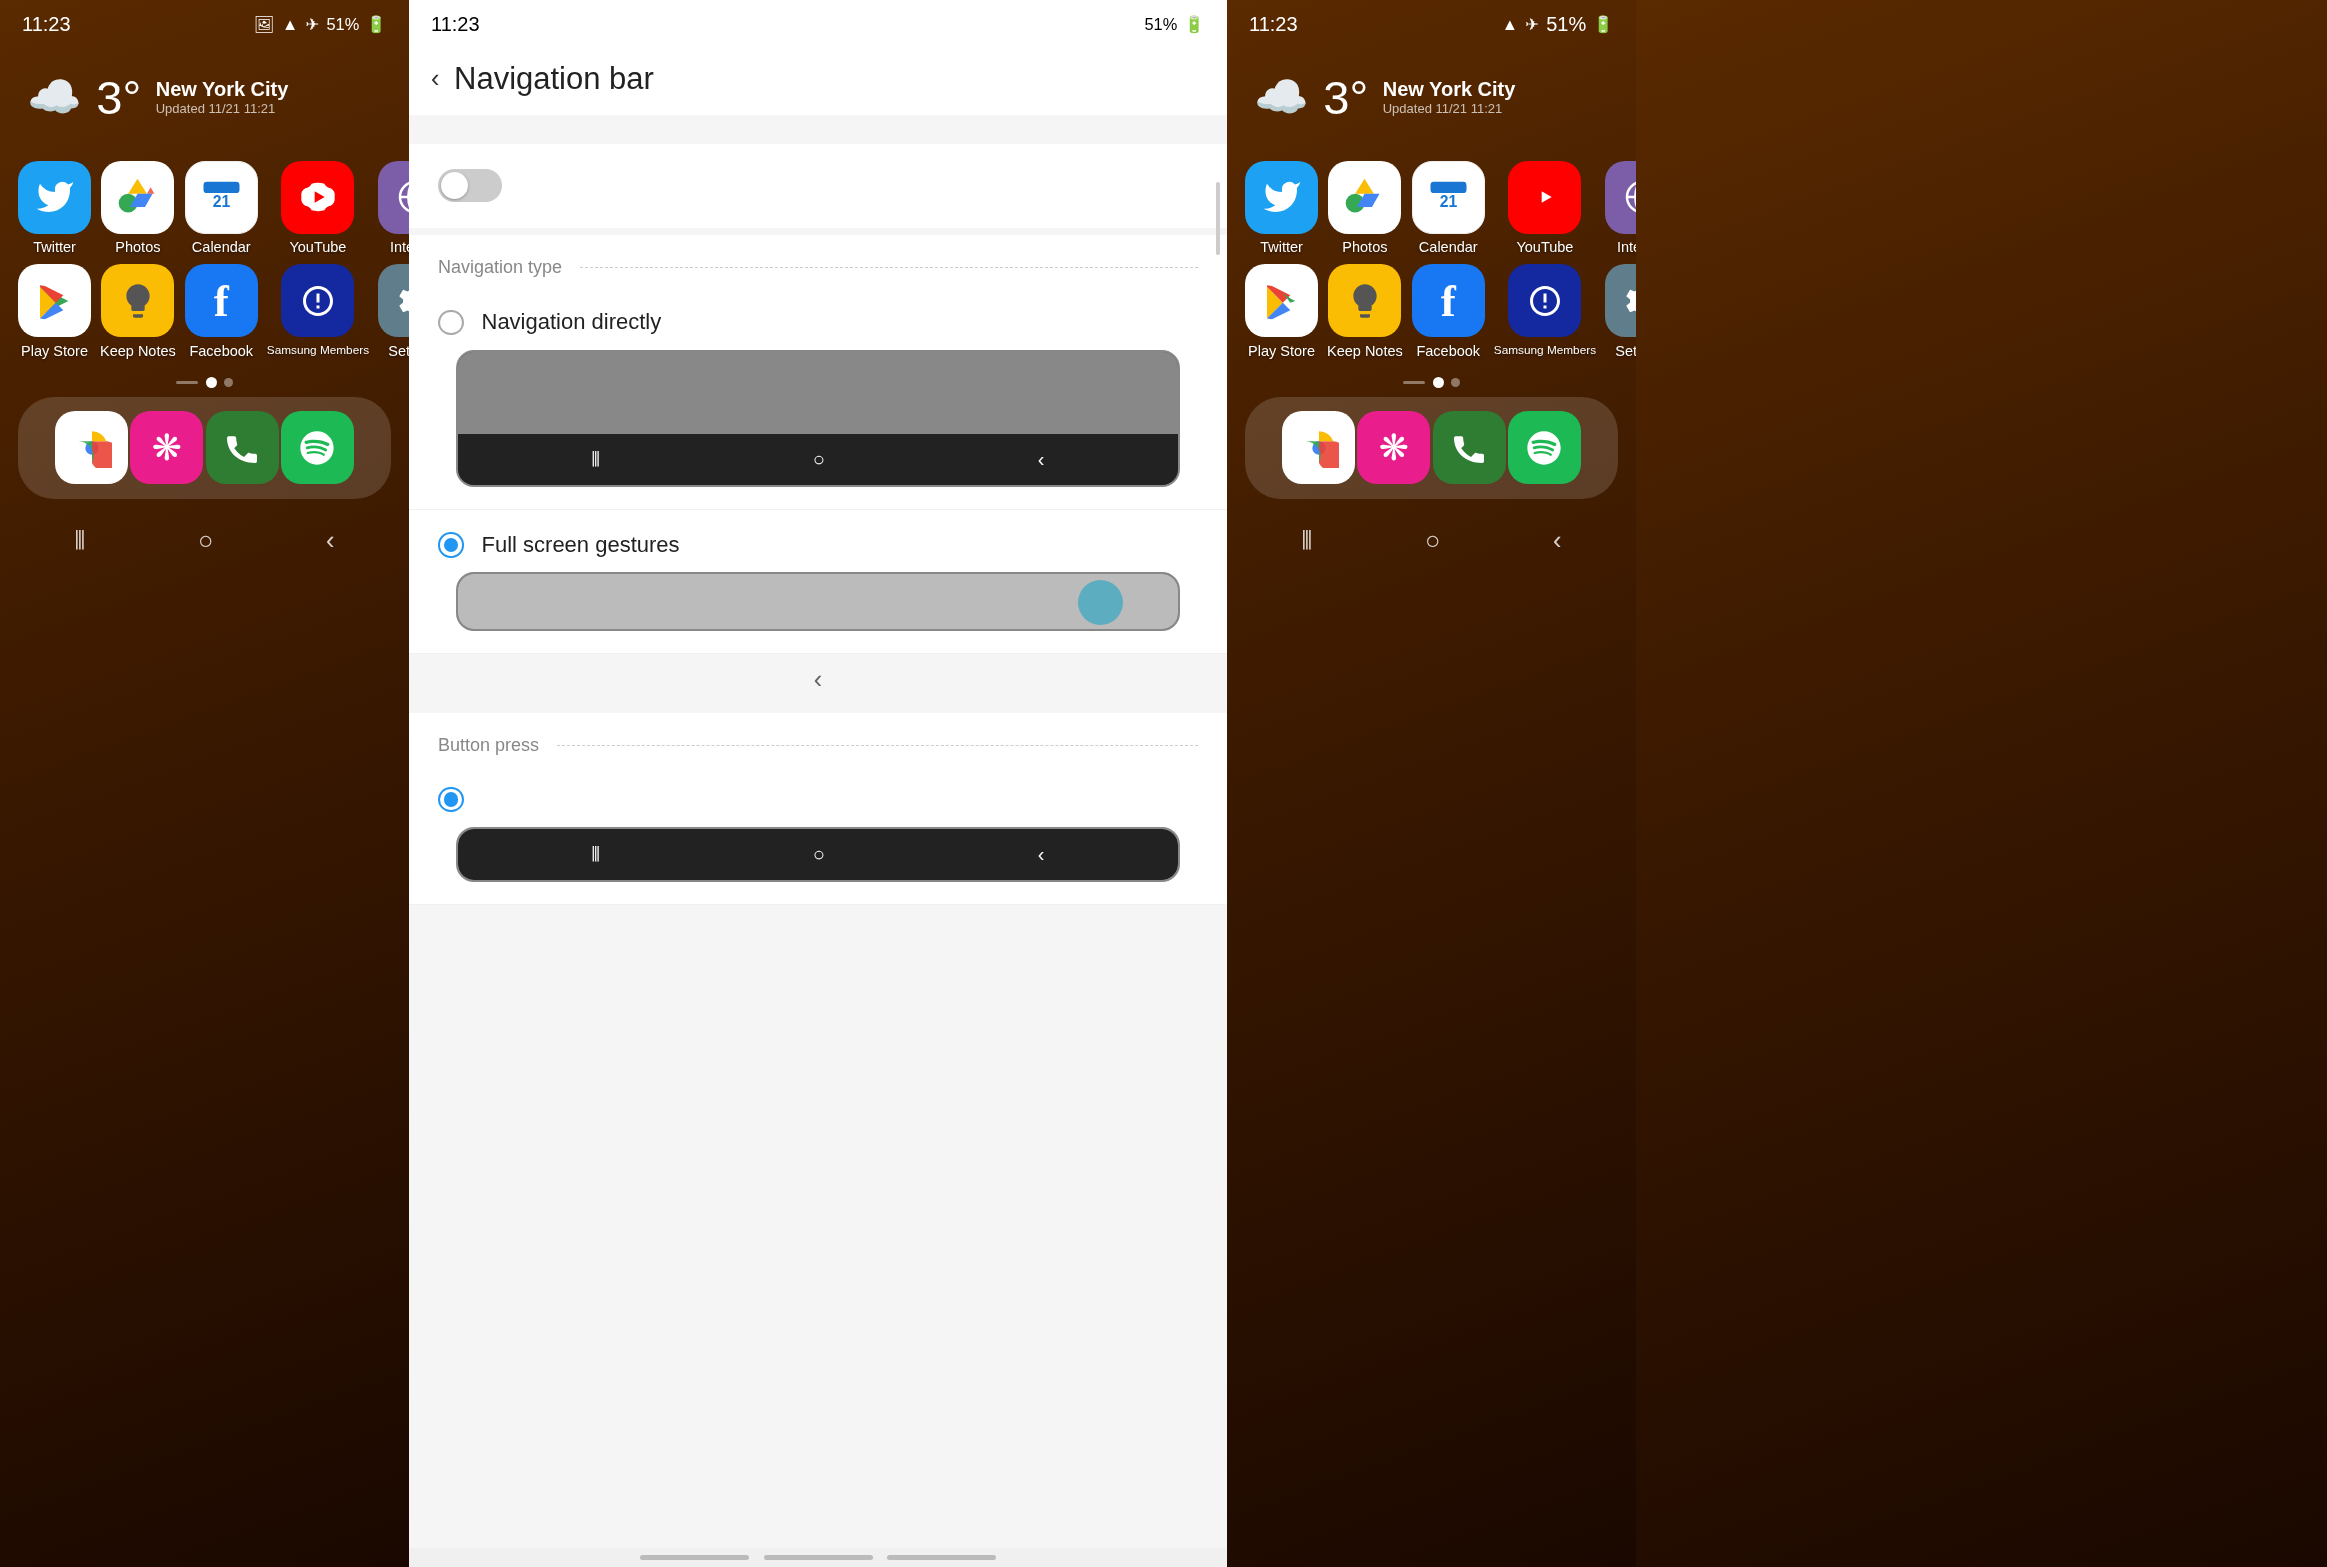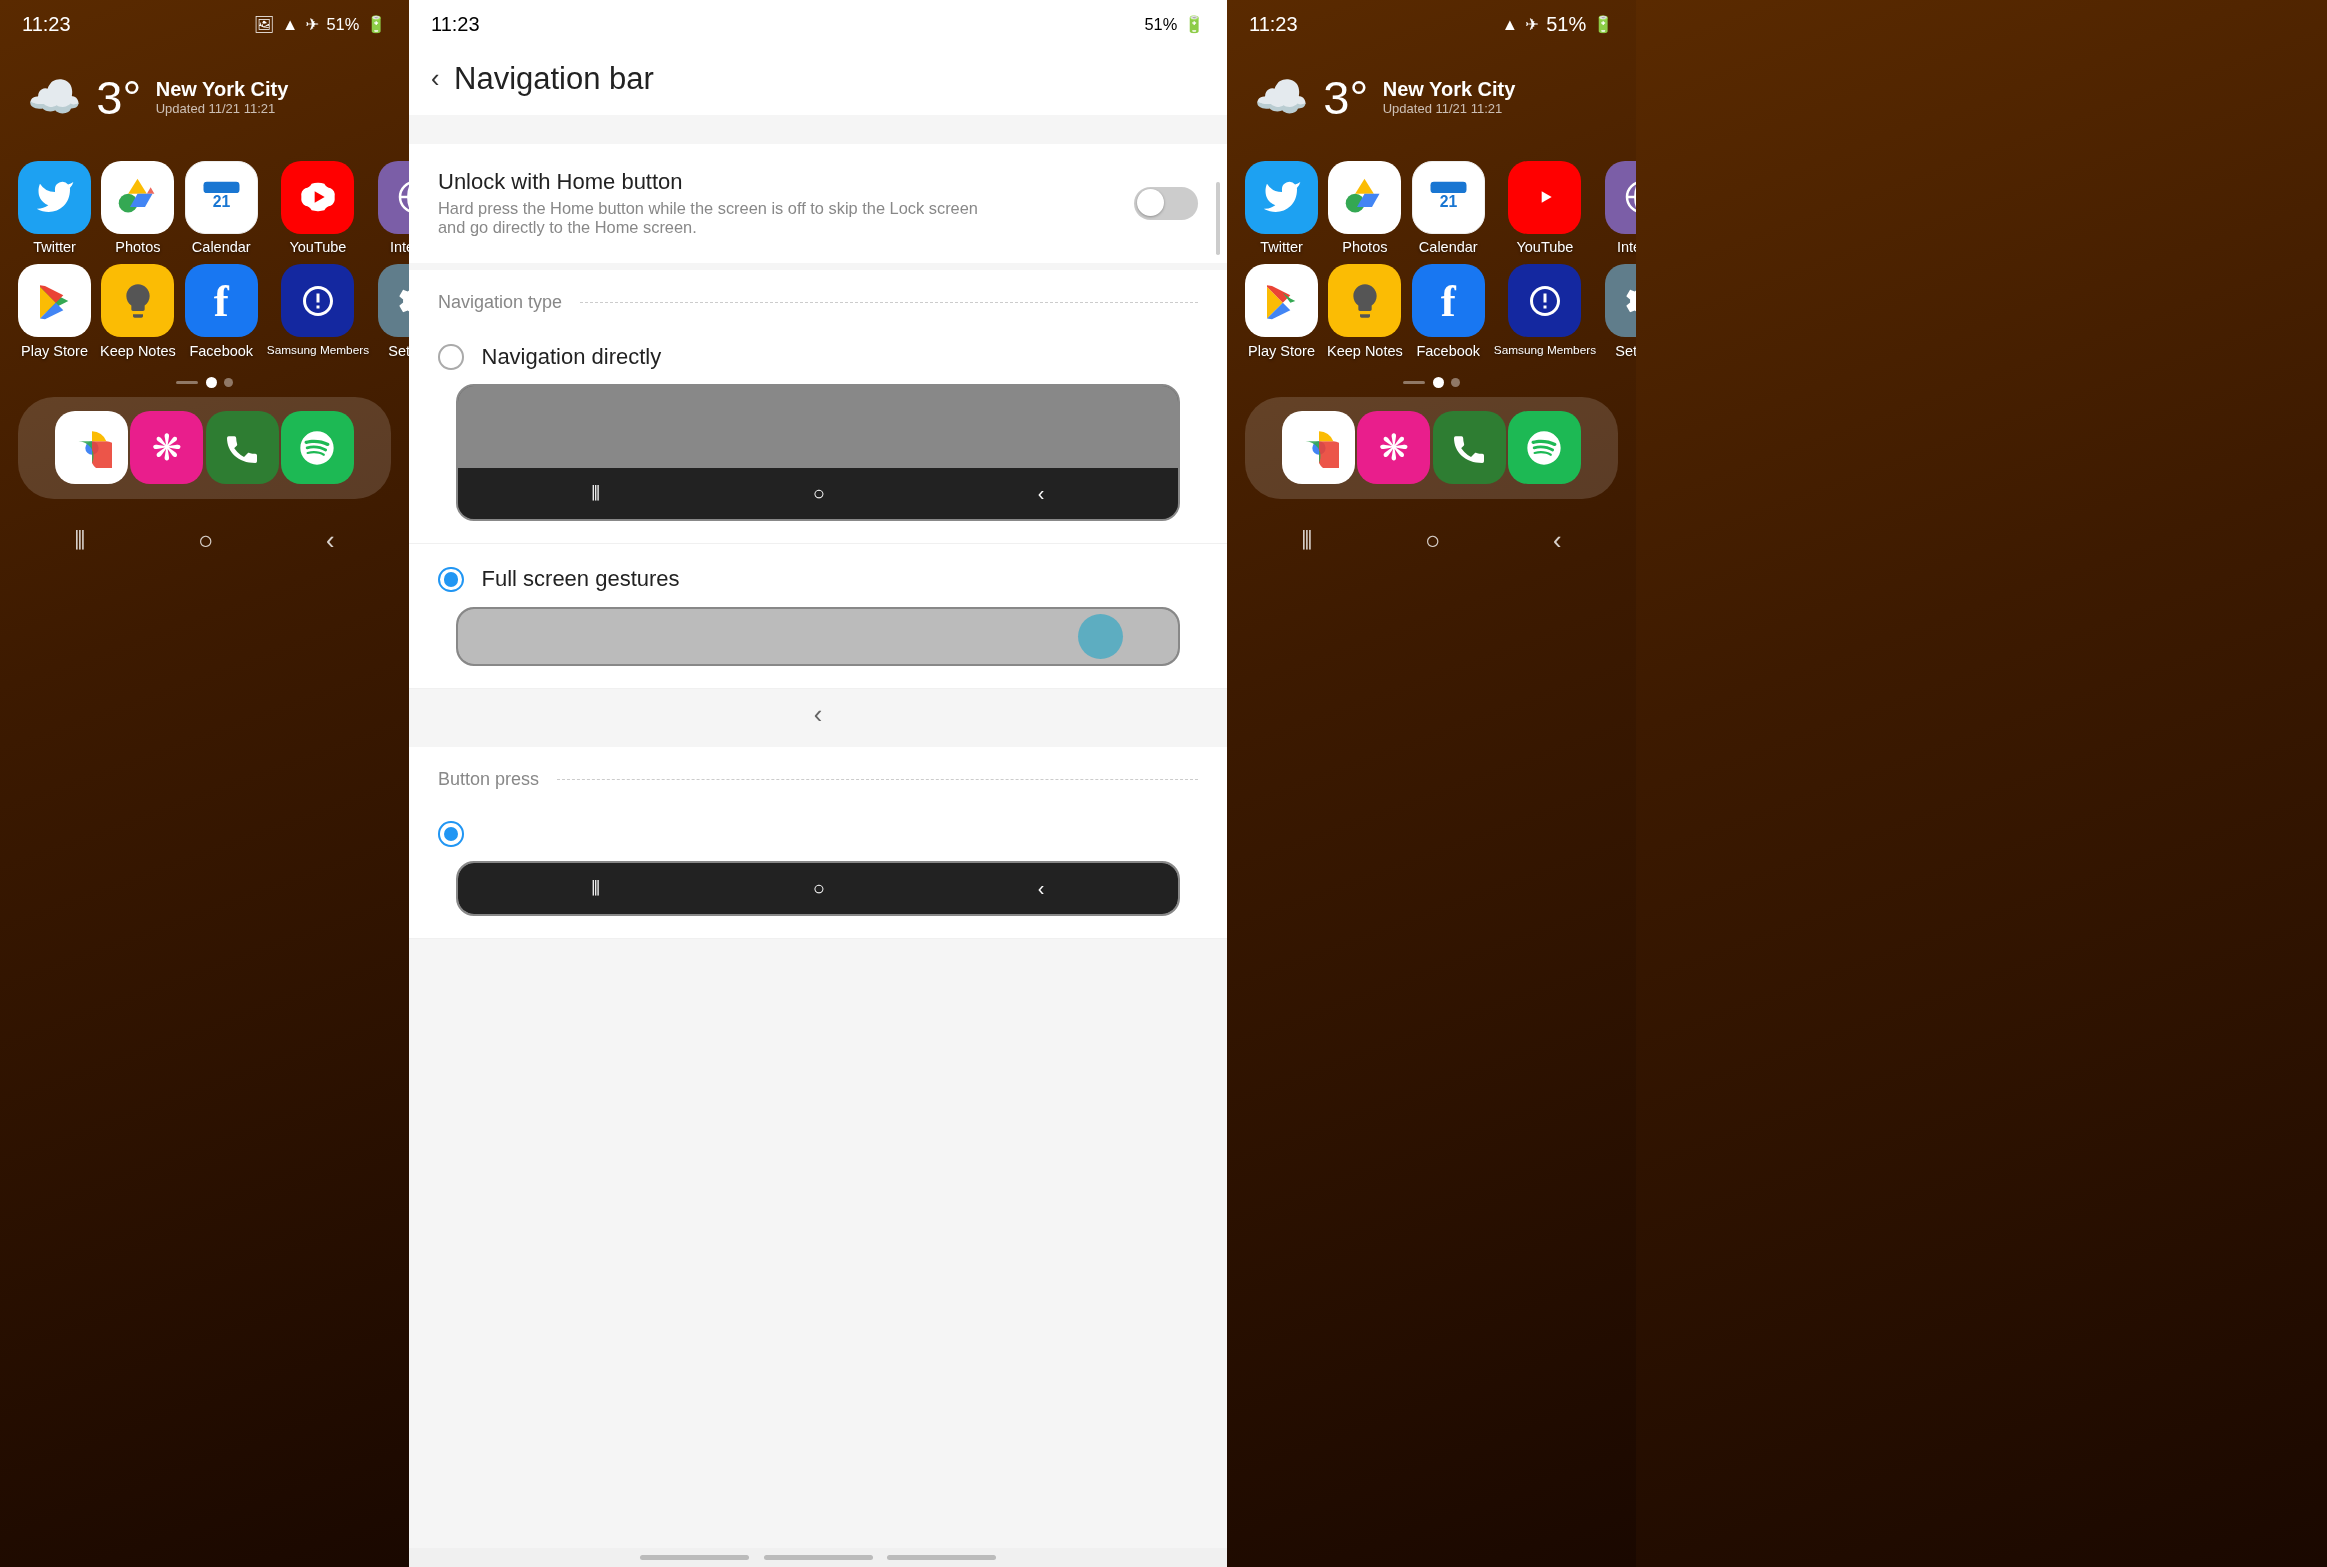--- a/index.html
+++ b/index.html
@@ -603,24 +603,20 @@
     <span class="settings-title">Navigation bar</span>
   </div>
 
   <div class="settings-content">
 
 
     <div class="spacer-row"></div>
 
     <div class="settings-card">
       <div class="setting-row">
-        <div class="setting-text" style="max-width:75%;">
-          <h3>Unlock with Home button</h3>
-          <p>Hard press the Home button while the screen is off to skip the Lock screen and go directly to the Home screen.</p>
-        </div>
         <div class="toggle off">
           <div class="toggle-knob"></div>
         </div>
       </div>
     </div>
 
     <div class="nav-type-section">
       <div class="section-header">
         <span class="section-header-text">Navigation type</span>
         <div class="section-dots"></div>

